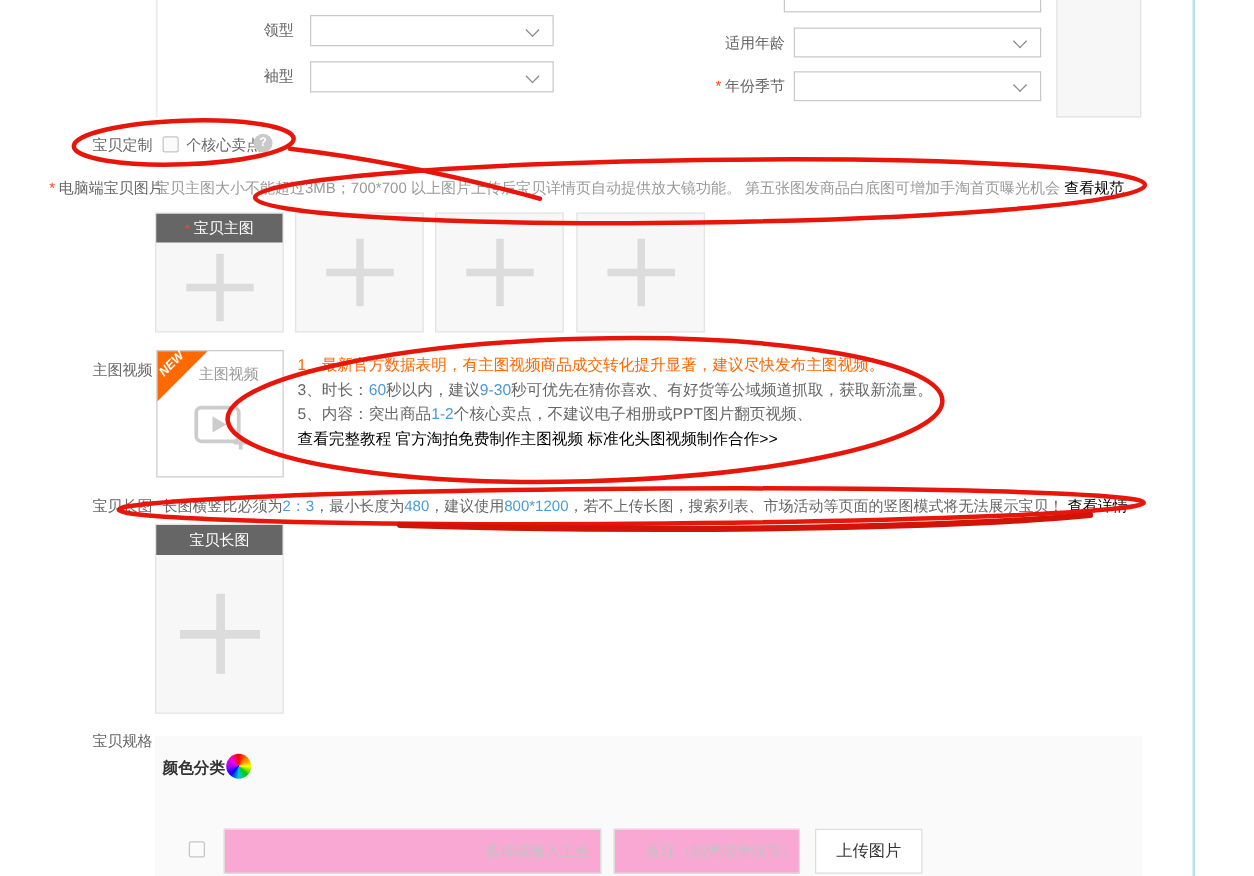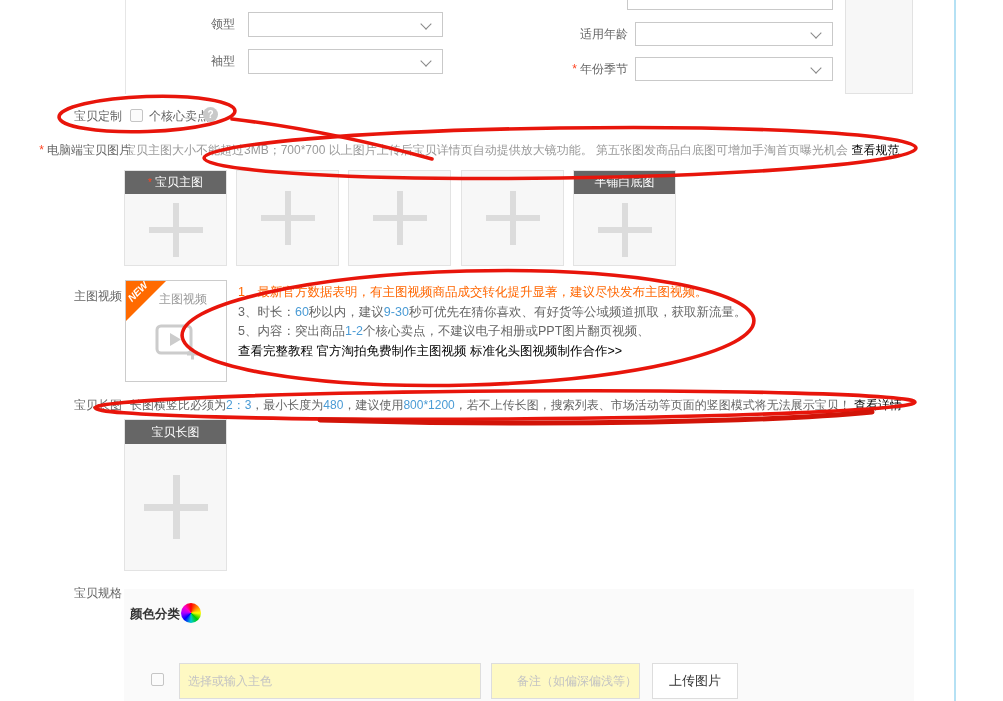--- a/index.html
+++ b/index.html
@@ -32,22 +32,22 @@
   .seg-orange-bold{color:#ff6600;font-weight:bold;}
   .tips{position:absolute;left:238px;top:283px;width:530px;font-size:12.5px;}
   .tips div{line-height:19.5px;white-space:nowrap;}
   .videobox{position:absolute;left:125px;top:280px;width:102px;height:102px;background:#fff;
             border:1px solid #ccc;box-sizing:border-box;}
   .ribbon{position:absolute;top:0;left:0;width:0;height:0;
           border-top:40px solid #ff6a00;border-right:40px solid transparent;}
   .ribbon span{position:absolute;top:-35px;left:0px;color:#fff;font-size:10px;font-weight:bold;
                font-style:italic;transform:rotate(-45deg);}
   .panel{position:absolute;left:124px;top:589px;width:790px;height:120px;background:#fafafa;}
-  .inp{position:absolute;box-sizing:border-box;border:1px solid #ddd;background:#fef9c3;
-       font-size:12px;color:#666;padding:0 8px;outline:none;font-family:inherit;}
+  .inp{position:absolute;box-sizing:border-box;border:1px solid #ddd;background:#f9a8d4;
+       font-size:12px;color:#666;padding:0 8px;outline:none;font-family:inherit;text-align:right;}
   .inp::placeholder{color:#c3c3c3;}
   .btn{position:absolute;box-sizing:border-box;border:1px solid #ddd;background:#fff;color:#333;
        font-size:13px;text-align:center;cursor:pointer;font-family:inherit;}
   .wheel{position:absolute;left:181px;top:603px;width:20px;height:20px;border-radius:50%;
          background:conic-gradient(#f00,#ff8000,#ff0,#0c0,#0cc,#00f,#a0f,#f0c,#f00);}
   #anno{position:absolute;left:0;top:0;pointer-events:none;z-index:60;}
   .nowrap{white-space:nowrap;}
 </style>
 </head>
 <body>
@@ -102,26 +102,20 @@
   </div>
   <div class="slot slot-body" style="left:236px;top:170px;height:96px;">
       <div class="plus"></div>
     </div>
   <div class="slot slot-body" style="left:348px;top:170px;height:96px;">
       <div class="plus"></div>
     </div>
   <div class="slot slot-body" style="left:461px;top:170px;height:96px;">
       <div class="plus"></div>
     </div>
-  <div class="slot" style="left:573px;top:170px;height:96px;">
-    <div class="slot-head">半铺白底图</div>
-    <div class="slot-body" style="height:71px;">
-        <div class="plus"></div>
-      </div>
-  </div>
 
   <div class="lbl" style="left:0;top:288px;width:122px;">主图视频</div>
   <div class="videobox">
     <div class="ribbon">
         <span>NEW</span>
       </div>
     <div class="abs" style="left:14px;right:0;top:10px;text-align:center;color:#999;">主图视频</div>
     <svg class="abs" style="left:28px;top:42px;" width="44" height="38" viewBox="0 0 44 38">
       <rect x="3" y="3" width="34" height="27" rx="4" fill="none" stroke="#ccc" stroke-width="3"></rect>
       <path d="M16 10 L27 16.5 L16 23 Z" fill="#ccc"></path>

